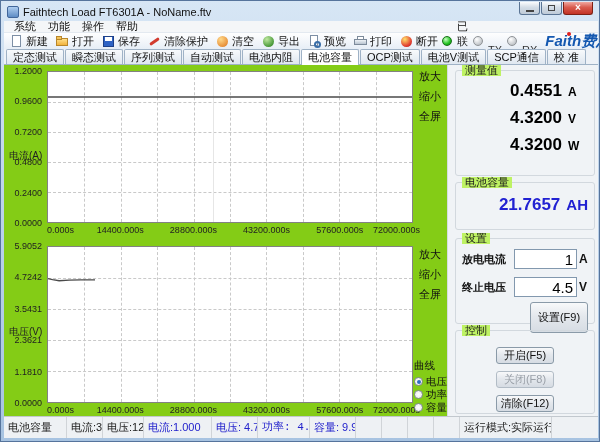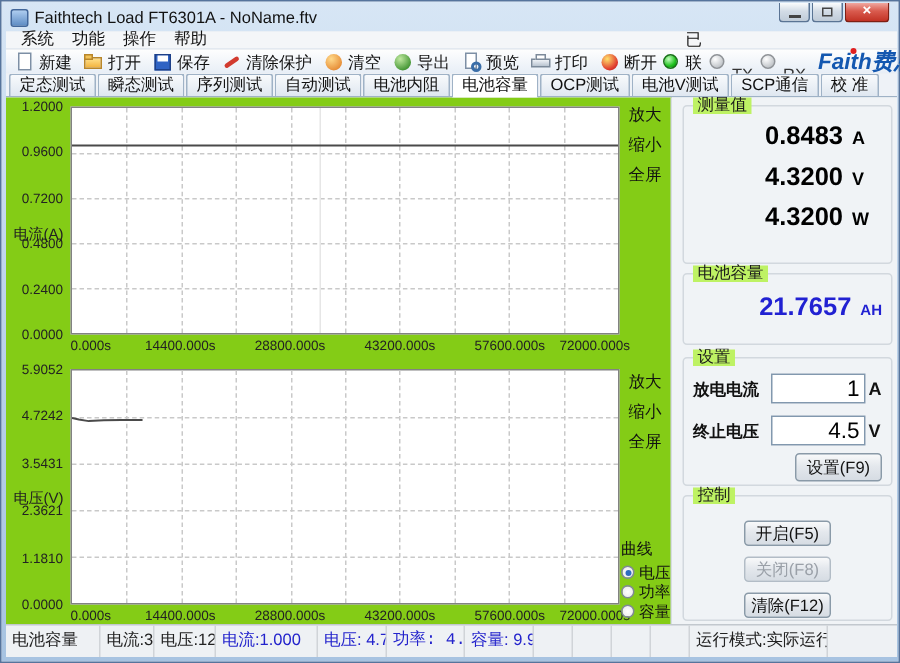--- a/index.html
+++ b/index.html
@@ -88,30 +88,30 @@
   .g-meas{top:5px;height:106px;}
   .g-cap{top:117px;height:48px;}
   .g-set{top:173px;height:86px;}
   .g-ctrl{top:265px;height:84px;}
   .meas-rows{position:absolute;left:6px;right:6px;top:10px;}
   .meas-row{display:flex;align-items:baseline;justify-content:flex-end;height:27px;}
   .meas-value{font-size:17px;font-weight:bold;color:#000;}
   .meas-unit{font-size:12px;font-weight:bold;color:#000;width:20px;margin-left:6px;}
   .cap-row{position:absolute;left:6px;right:6px;top:12px;display:flex;align-items:baseline;justify-content:flex-end;}
   .cap-value{font-size:17px;font-weight:bold;}
-  .cap-unit{font-size:10px;font-weight:bold;margin-left:6px;}
+  .cap-unit{font-size:15px;font-weight:bold;margin-left:6px;}
   .set-row{position:absolute;left:6px;right:4px;height:20px;display:flex;align-items:center;}
   .set-row1{top:10px;}
   .set-row2{top:38px;}
   .set-label{font-size:11px;font-weight:bold;flex:0 0 52px;color:#111;}
   .set-input{flex:1;min-width:0;height:20px;border:1px solid #8298ae;background:#fff;font-size:15px;text-align:right;padding:0 3px;font-family:inherit;color:#000;}
   .set-unit{font-size:12px;font-weight:bold;margin-left:2px;width:11px;color:#111;}
   .btn{border:1px solid #8a9aa8;border-radius:3px;background:linear-gradient(#f8f9fa,#e4e8ed 45%,#d6dce3);font-size:11px;color:#111;display:flex;align-items:center;justify-content:center;white-space:nowrap;}
   .btn.disabled{color:#9aa0a8;border-color:#b2bcc6;}
-  .apply-btn{position:absolute;right:6px;top:63px;width:58px;height:19px;}
+  .apply-btn{position:absolute;right:6px;top:63px;width:58px;height:31px;}
   .ctrl-btn{position:absolute;left:50%;transform:translateX(-50%);width:58px;height:17px;}
 
   
   .statusbar{position:absolute;left:3px;top:415px;width:594px;height:22px;background:#eef1f4;border-top:1px solid #c2c8ce;display:flex;}
   .sb-cell{border-right:1px solid #d0d4d8;font-size:11px;line-height:21px;padding:0 4px;color:#222;white-space:nowrap;overflow:hidden;flex:0 0 auto;}
   .sb-cell.accent{color:#2323cc;}
   .sb-cell.flex{flex:1 1 auto;border-right:none;}
 </style>
 </head>
 <body>
@@ -312,21 +312,21 @@
           </div>
       </div>
     </div>
 
     <div class="rightpanel">
 
       <div class="group g-meas">
         <span class="group-label">测量值</span>
         <div class="meas-rows" id="meas-rows">
             <div class="meas-row">
-              <span class="meas-value">0.8483</span>
+              <span class="meas-value">0.4551</span>
               <span class="meas-unit">A</span>
             </div>
             <div class="meas-row">
               <span class="meas-value">4.3200</span>
               <span class="meas-unit">V</span>
             </div>
             <div class="meas-row">
               <span class="meas-value">4.3200</span>
               <span class="meas-unit">W</span>
             </div>

